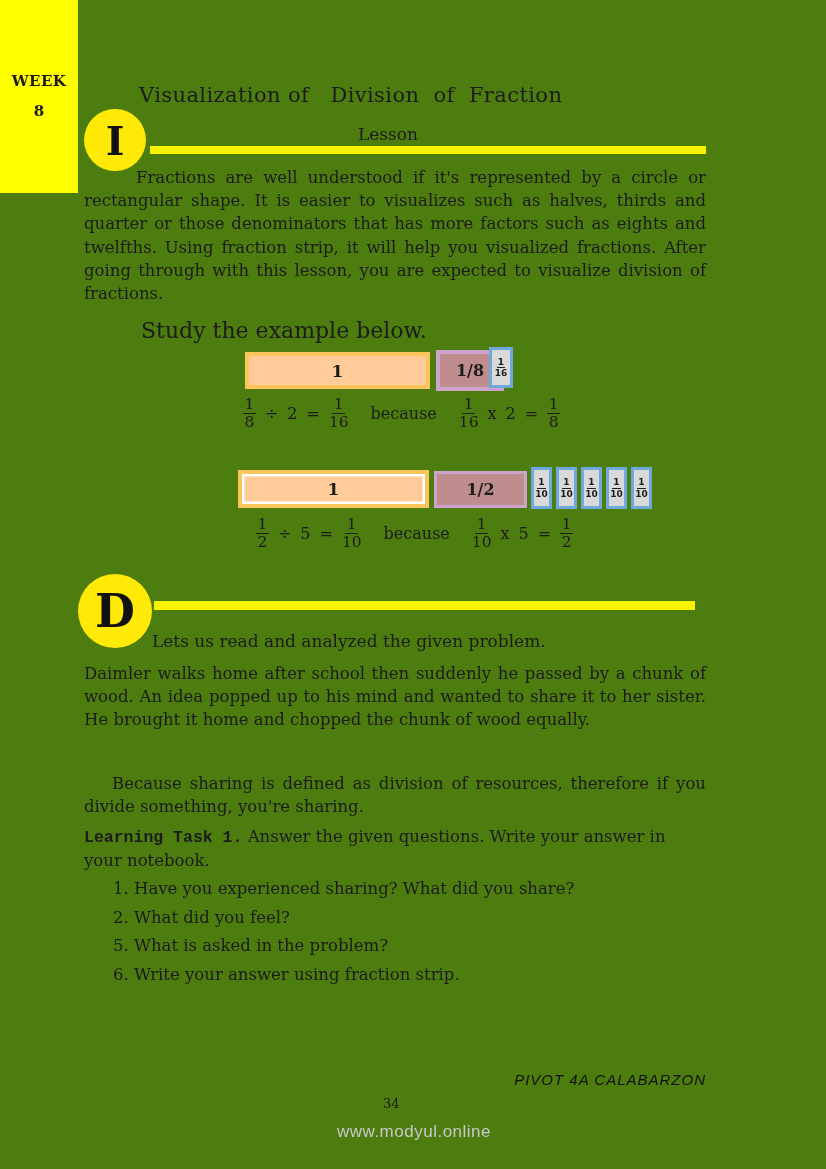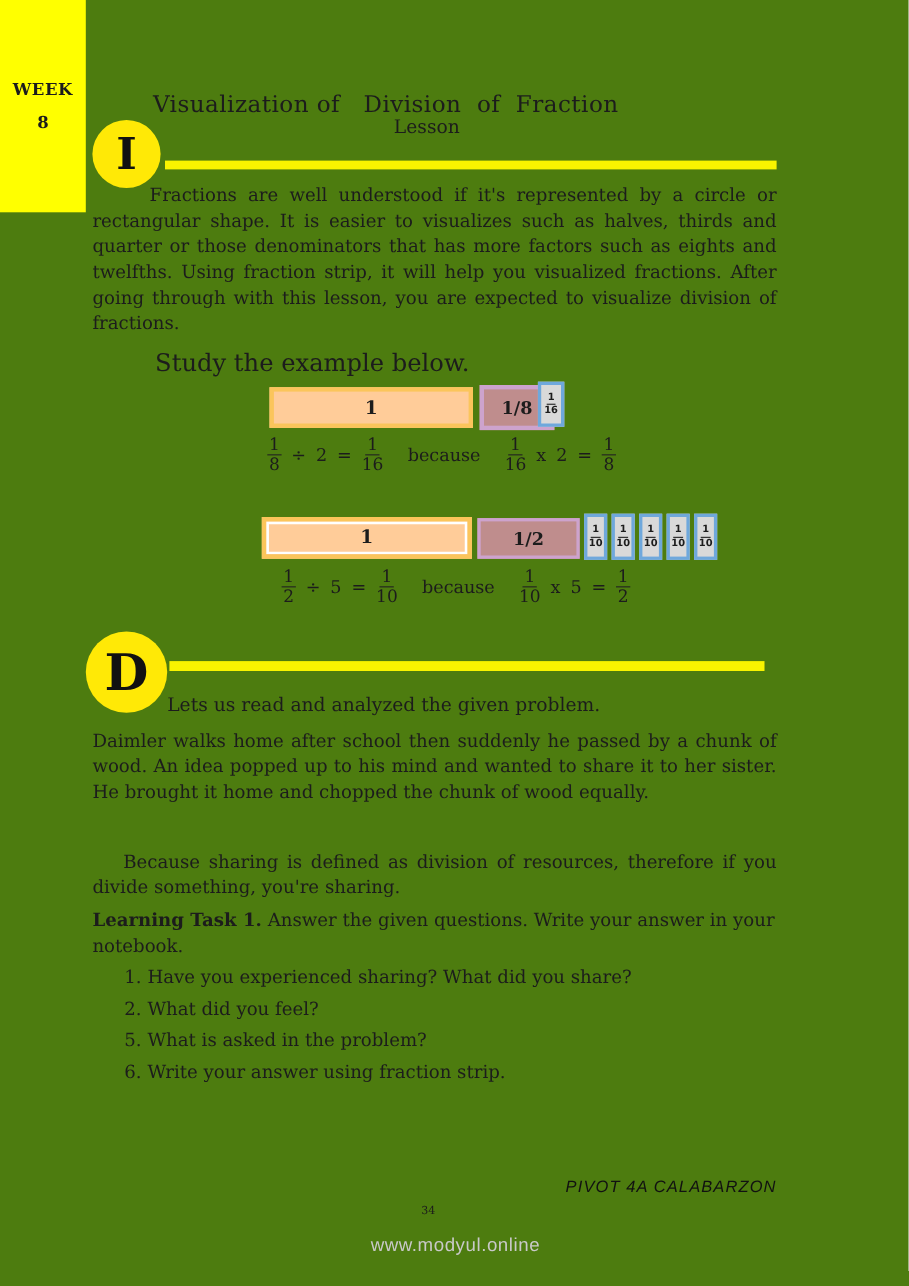--- a/index.html
+++ b/index.html
@@ -16,21 +16,21 @@
   .week-num{ margin-top:12px; font-weight:bold; font-size:15px; }
 
   .title{ position:absolute; left:139px; top:83px; font-size:21px; font-weight:normal;
     white-space:pre; letter-spacing:.4px; }
 
   .badge{ position:absolute; border-radius:50%; background:var(--badge_yellow,#ffe906);
     display:flex; align-items:center; justify-content:center; font-weight:bold; color:#111; }
   .badge-i{ left:84px; top:109px; width:62px; height:62px; font-size:40px; }
   .badge-d{ left:78px; top:574px; width:74px; height:74px; font-size:46px; }
 
-  .lesson-heading{ position:absolute; left:150px; top:106px; width:476px;
+  .lesson-heading{ position:absolute; left:150px; top:124px; width:476px;
     text-align:center; font-size:17px; }
   .hr-yellow{ position:absolute; background:var(--line_yellow,#f8f400); }
   .hr1{ left:150px; top:146px; width:556px; height:8px; }
   .hr2{ left:154px; top:601px; width:541px; height:9px; }
 
   .para{ position:absolute; left:84px; width:622px; text-align:justify;
     font-size:16.5px; line-height:23.2px; }
   .p-intro{ top:166px; text-indent:52px; }
   .study{ position:absolute; left:141px; top:318px; font-size:22px; }
 
@@ -64,29 +64,29 @@
     line-height:1.12; font-size:15.5px; }
   .frac .fn{ border-bottom:1.4px solid #222; padding:0 1.5px; }
   .word{ margin:0 13px; }
   .tok{ }
 
   .lead{ position:absolute; left:152px; top:631px; font-size:17px; }
   .p-problem{ top:662px; }
   .p-note{ top:772px; text-indent:28px; }
   .p-task{ position:absolute; left:84px; top:825px; width:622px;
     font-size:16.5px; line-height:23.2px; }
-  .p-task b{ font-weight:bold; }
+  .p-task b{ font-weight:bold;font-family:Liberation Mono, monospace; }
 
   .questions{ position:absolute; left:113px; top:877px; font-size:16.5px; }
   .questions .q{ line-height:23px; margin-bottom:5.6px; }
 
   .footer-brand{ position:absolute; left:430px; top:1071px; width:276px; text-align:right;
     font-family:"Liberation Sans",sans-serif; font-style:italic; font-size:15px;
     letter-spacing:1px; color:#111; }
-  .page-num{ position:absolute; left:383px; top:1096px; font-size:10px;text-align:center; }
+  .page-num{ position:absolute; left:383px; top:1096px; font-size:13px;text-align:center; }
   .watermark{ position:absolute; left:337px; top:1122px;
     font-family:"Liberation Sans",sans-serif; font-size:17px; color:#c9c9c9; letter-spacing:.5px; }
 </style>
 </head>
 <body>
 
 <div class="page">
 
   <div class="sidebar">
     <div class="week-label">WEEK</div>

